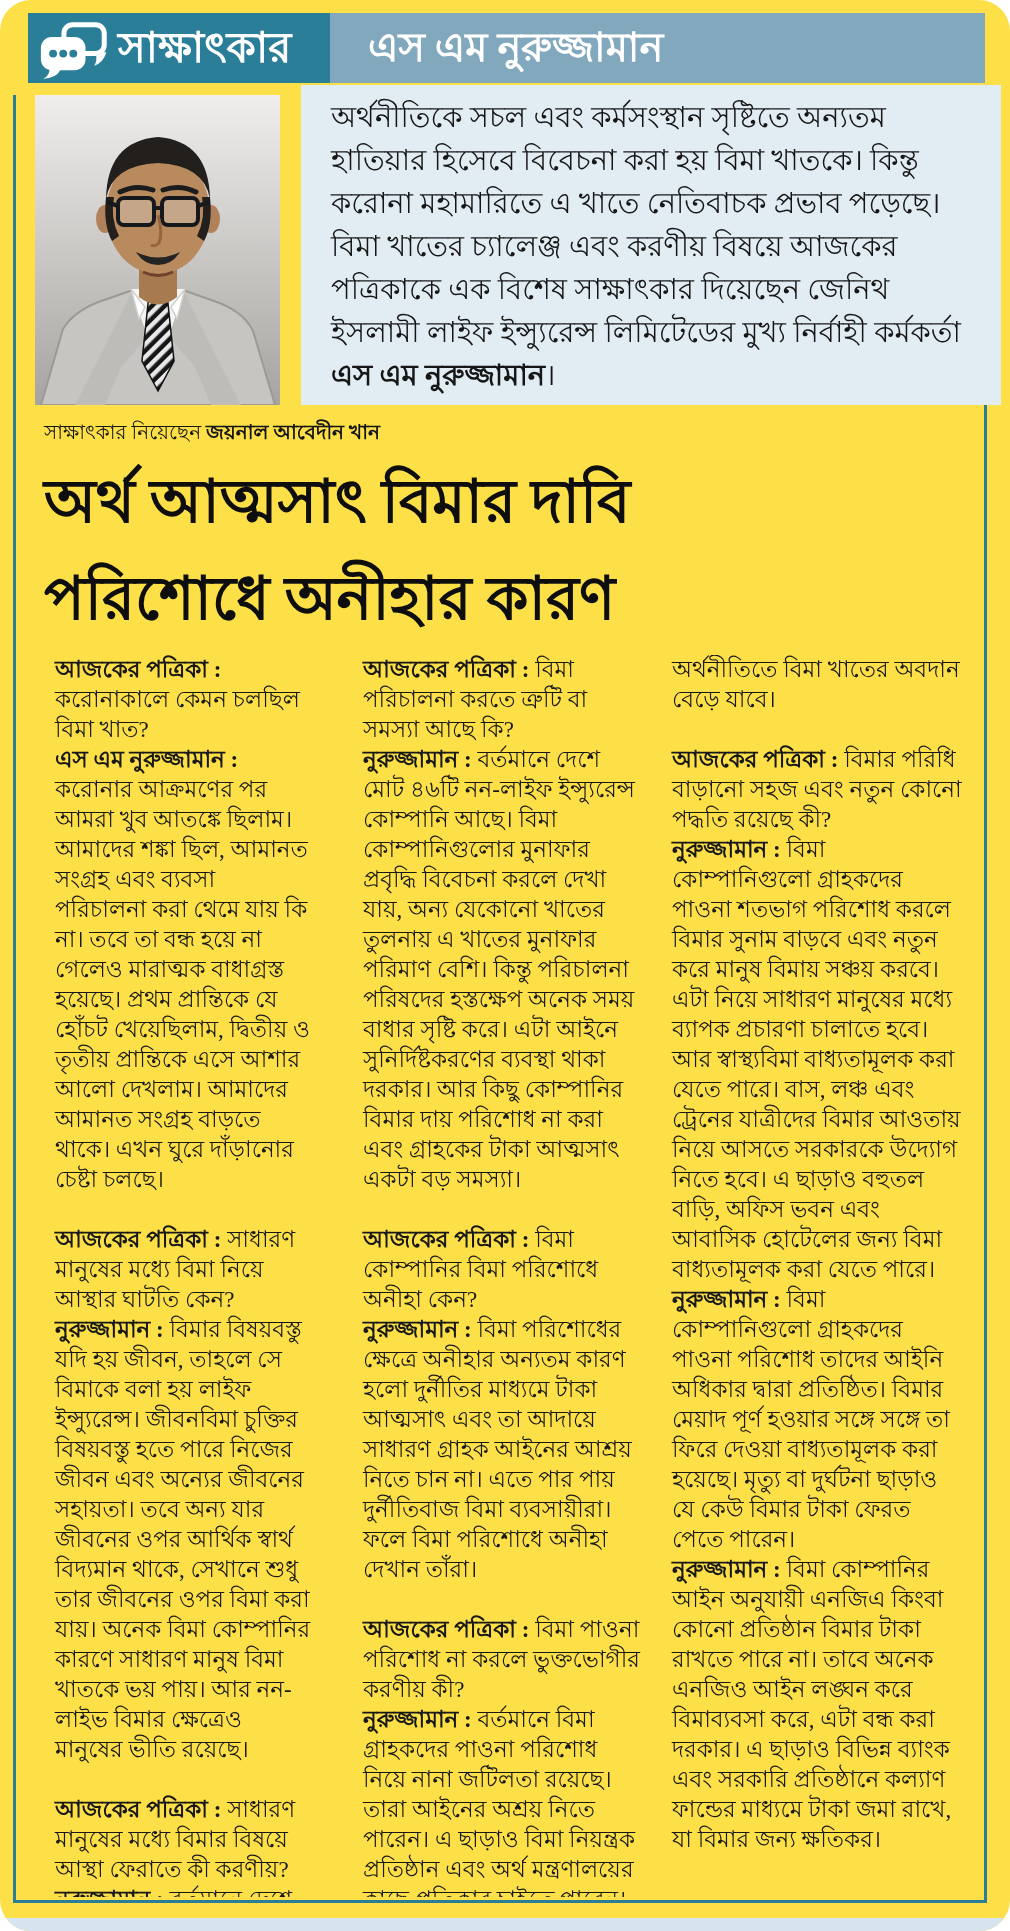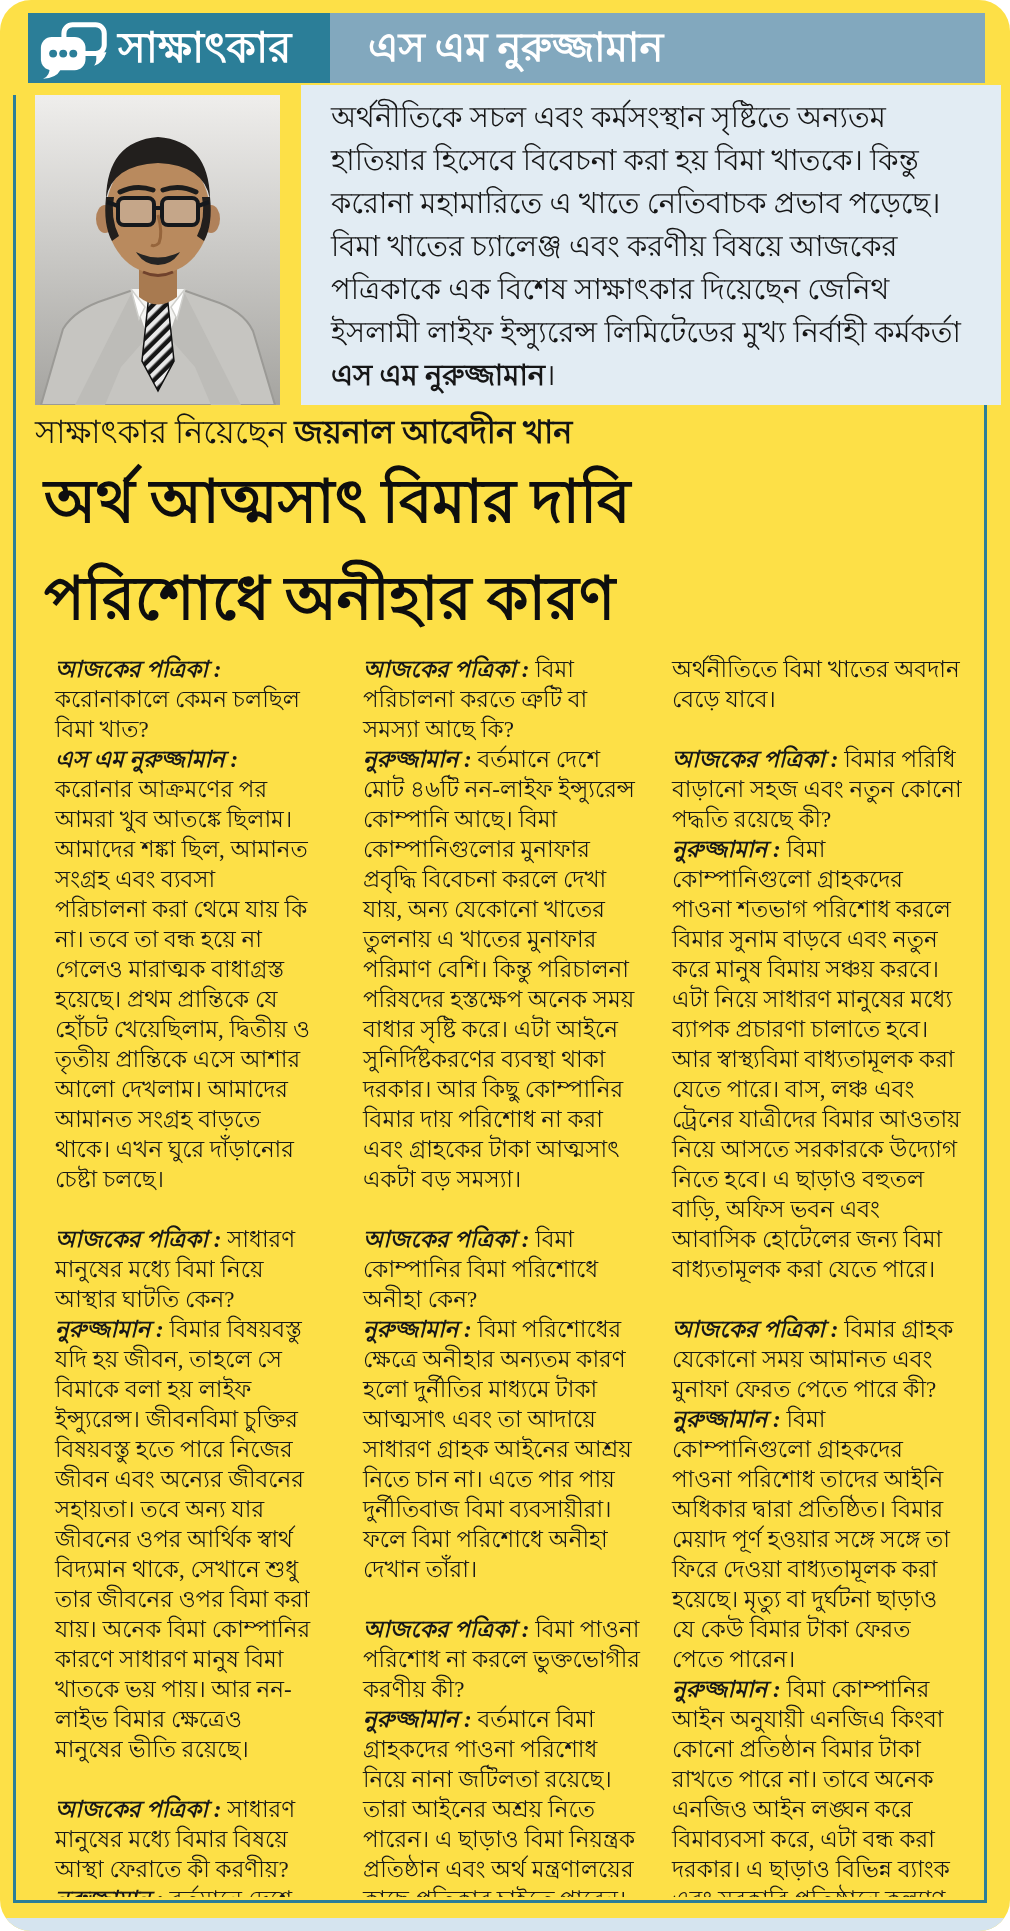--- a/index.html
+++ b/index.html
@@ -44,35 +44,35 @@
   .photo{position:absolute;left:35px;top:95px;width:245px;height:310px;overflow:hidden;}
   .photo svg{display:block;width:100%;height:100%;}
   .intro-panel{
     position:absolute;left:285px;top:85px;width:700px;height:320px;
     background:var(--panel);
     padding:11px 22px 0 30px;
     font-size:29px;line-height:43px;color:#161616;margin-left:16px;
   }
   .intro-panel b{font-weight:bold;}
   
-  .byline{position:absolute;left:35px;top:414px;font-size:32px;line-height:36px;}
+  .byline{position:absolute;left:44px;top:414px;font-size:20px;line-height:36px;}
   .byline b{font-weight:bold;}
   .headline{
     position:absolute;left:42px;top:452px;margin:2px;width:930px;
     font-size:60px;line-height:97px;font-weight:bold;color:#0e0e0e;
   }
   
   .body-cols{position:absolute;left:0;top:655px;width:1010px;height:1242px;overflow:hidden;}
   .col{position:absolute;top:0;font-size:23px;line-height:30px;color:#181818;text-align:left;}
   .col-1{left:55px;width:256px;}
   .col-2{left:363px;width:277px;}
   .col-3{left:672px;width:292px;}
   .para{margin:0;}
   .para.gap{margin-top:30px;}
-  .para b{font-weight:bold;font-style:italic;}
+  .para b{font-weight:bold;}
 </style>
 </head>
 <body>
 
 <div class="page">
 
   <div class="frame-left"></div>
   <div class="frame-right"></div>
   <div class="frame-bottom"></div>
   <div class="bottom-strip"></div>
@@ -173,19 +173,18 @@
         <p class="para"><b>নুরুজ্জামান : </b>বর্তমানে দেশে মোট ৪৬টি নন-লাইফ ইন্স্যুরেন্স কোম্পানি আছে। বিমা কোম্পানিগুলোর মুনাফার প্রবৃদ্ধি বিবেচনা করলে দেখা যায়, অন্য যেকোনো খাতের তুলনায় এ খাতের মুনাফার পরিমাণ বেশি। কিন্তু পরিচালনা পরিষদের হস্তক্ষেপ অনেক সময় বাধার সৃষ্টি করে। এটা আইনে সুনির্দিষ্টকরণের ব্যবস্থা থাকা দরকার। আর কিছু কোম্পানির বিমার দায় পরিশোধ না করা এবং গ্রাহকের টাকা আত্মসাৎ একটা বড় সমস্যা।</p>
         <p class="para gap"><b>আজকের পত্রিকা : </b>বিমা কোম্পানির বিমা পরিশোধে অনীহা কেন?</p>
         <p class="para"><b>নুরুজ্জামান : </b>বিমা পরিশোধের ক্ষেত্রে অনীহার অন্যতম কারণ হলো দুর্নীতির মাধ্যমে টাকা আত্মসাৎ এবং তা আদায়ে সাধারণ গ্রাহক আইনের আশ্রয় নিতে চান না। এতে পার পায় দুর্নীতিবাজ বিমা ব্যবসায়ীরা। ফলে বিমা পরিশোধে অনীহা দেখান তাঁরা।</p>
         <p class="para gap"><b>আজকের পত্রিকা : </b>বিমা পাওনা পরিশোধ না করলে ভুক্তভোগীর করণীয় কী?</p>
         <p class="para"><b>নুরুজ্জামান : </b>বর্তমানে বিমা গ্রাহকদের পাওনা পরিশোধ নিয়ে নানা জটিলতা রয়েছে। তারা আইনের অশ্রয় নিতে পারেন। এ ছাড়াও বিমা নিয়ন্ত্রক প্রতিষ্ঠান এবং অর্থ মন্ত্রণালয়ের কাছে প্রতিকার চাইতে পারেন।</p>
       </div>
     <div class="col col-3">
         <p class="para">অর্থনীতিতে বিমা খাতের অবদান বেড়ে যাবে।</p>
         <p class="para gap"><b>আজকের পত্রিকা : </b>বিমার পরিধি বাড়ানো সহজ এবং নতুন কোনো পদ্ধতি রয়েছে কী?</p>
         <p class="para"><b>নুরুজ্জামান : </b>বিমা কোম্পানিগুলো গ্রাহকদের পাওনা শতভাগ পরিশোধ করলে বিমার সুনাম বাড়বে এবং নতুন করে মানুষ বিমায় সঞ্চয় করবে। এটা নিয়ে সাধারণ মানুষের মধ্যে ব্যাপক প্রচারণা চালাতে হবে। আর স্বাস্থ্যবিমা বাধ্যতামূলক করা যেতে পারে। বাস, লঞ্চ এবং ট্রেনের যাত্রীদের বিমার আওতায় নিয়ে আসতে সরকারকে উদ্যোগ নিতে হবে। এ ছাড়াও বহুতল বাড়ি, অফিস ভবন এবং আবাসিক হোটেলের জন্য বিমা বাধ্যতামূলক করা যেতে পারে।</p>
-        <p class="para gap"><b>আজকের পত্রিকা : </b>বিমার গ্রাহক যেকোনো সময় আমানত এবং মুনাফা ফেরত পেতে পারে কী?</p>
         <p class="para"><b>নুরুজ্জামান : </b>বিমা কোম্পানিগুলো গ্রাহকদের পাওনা পরিশোধ তাদের আইনি অধিকার দ্বারা প্রতিষ্ঠিত। বিমার মেয়াদ পূর্ণ হওয়ার সঙ্গে সঙ্গে তা ফিরে দেওয়া বাধ্যতামূলক করা হয়েছে। মৃত্যু বা দুর্ঘটনা ছাড়াও যে কেউ বিমার টাকা ফেরত পেতে পারেন।</p>
         <p class="para"><b>নুরুজ্জামান : </b>বিমা কোম্পানির আইন অনুযায়ী এনজিএ কিংবা কোনো প্রতিষ্ঠান বিমার টাকা রাখতে পারে না। তাবে অনেক এনজিও আইন লঙ্ঘন করে বিমাব্যবসা করে, এটা বন্ধ করা দরকার। এ ছাড়াও বিভিন্ন ব্যাংক এবং সরকারি প্রতিষ্ঠানে কল্যাণ ফান্ডের মাধ্যমে টাকা জমা রাখে, যা বিমার জন্য ক্ষতিকর।</p>
       </div>
   </div>
 
 </div>
 
 </body></html>

